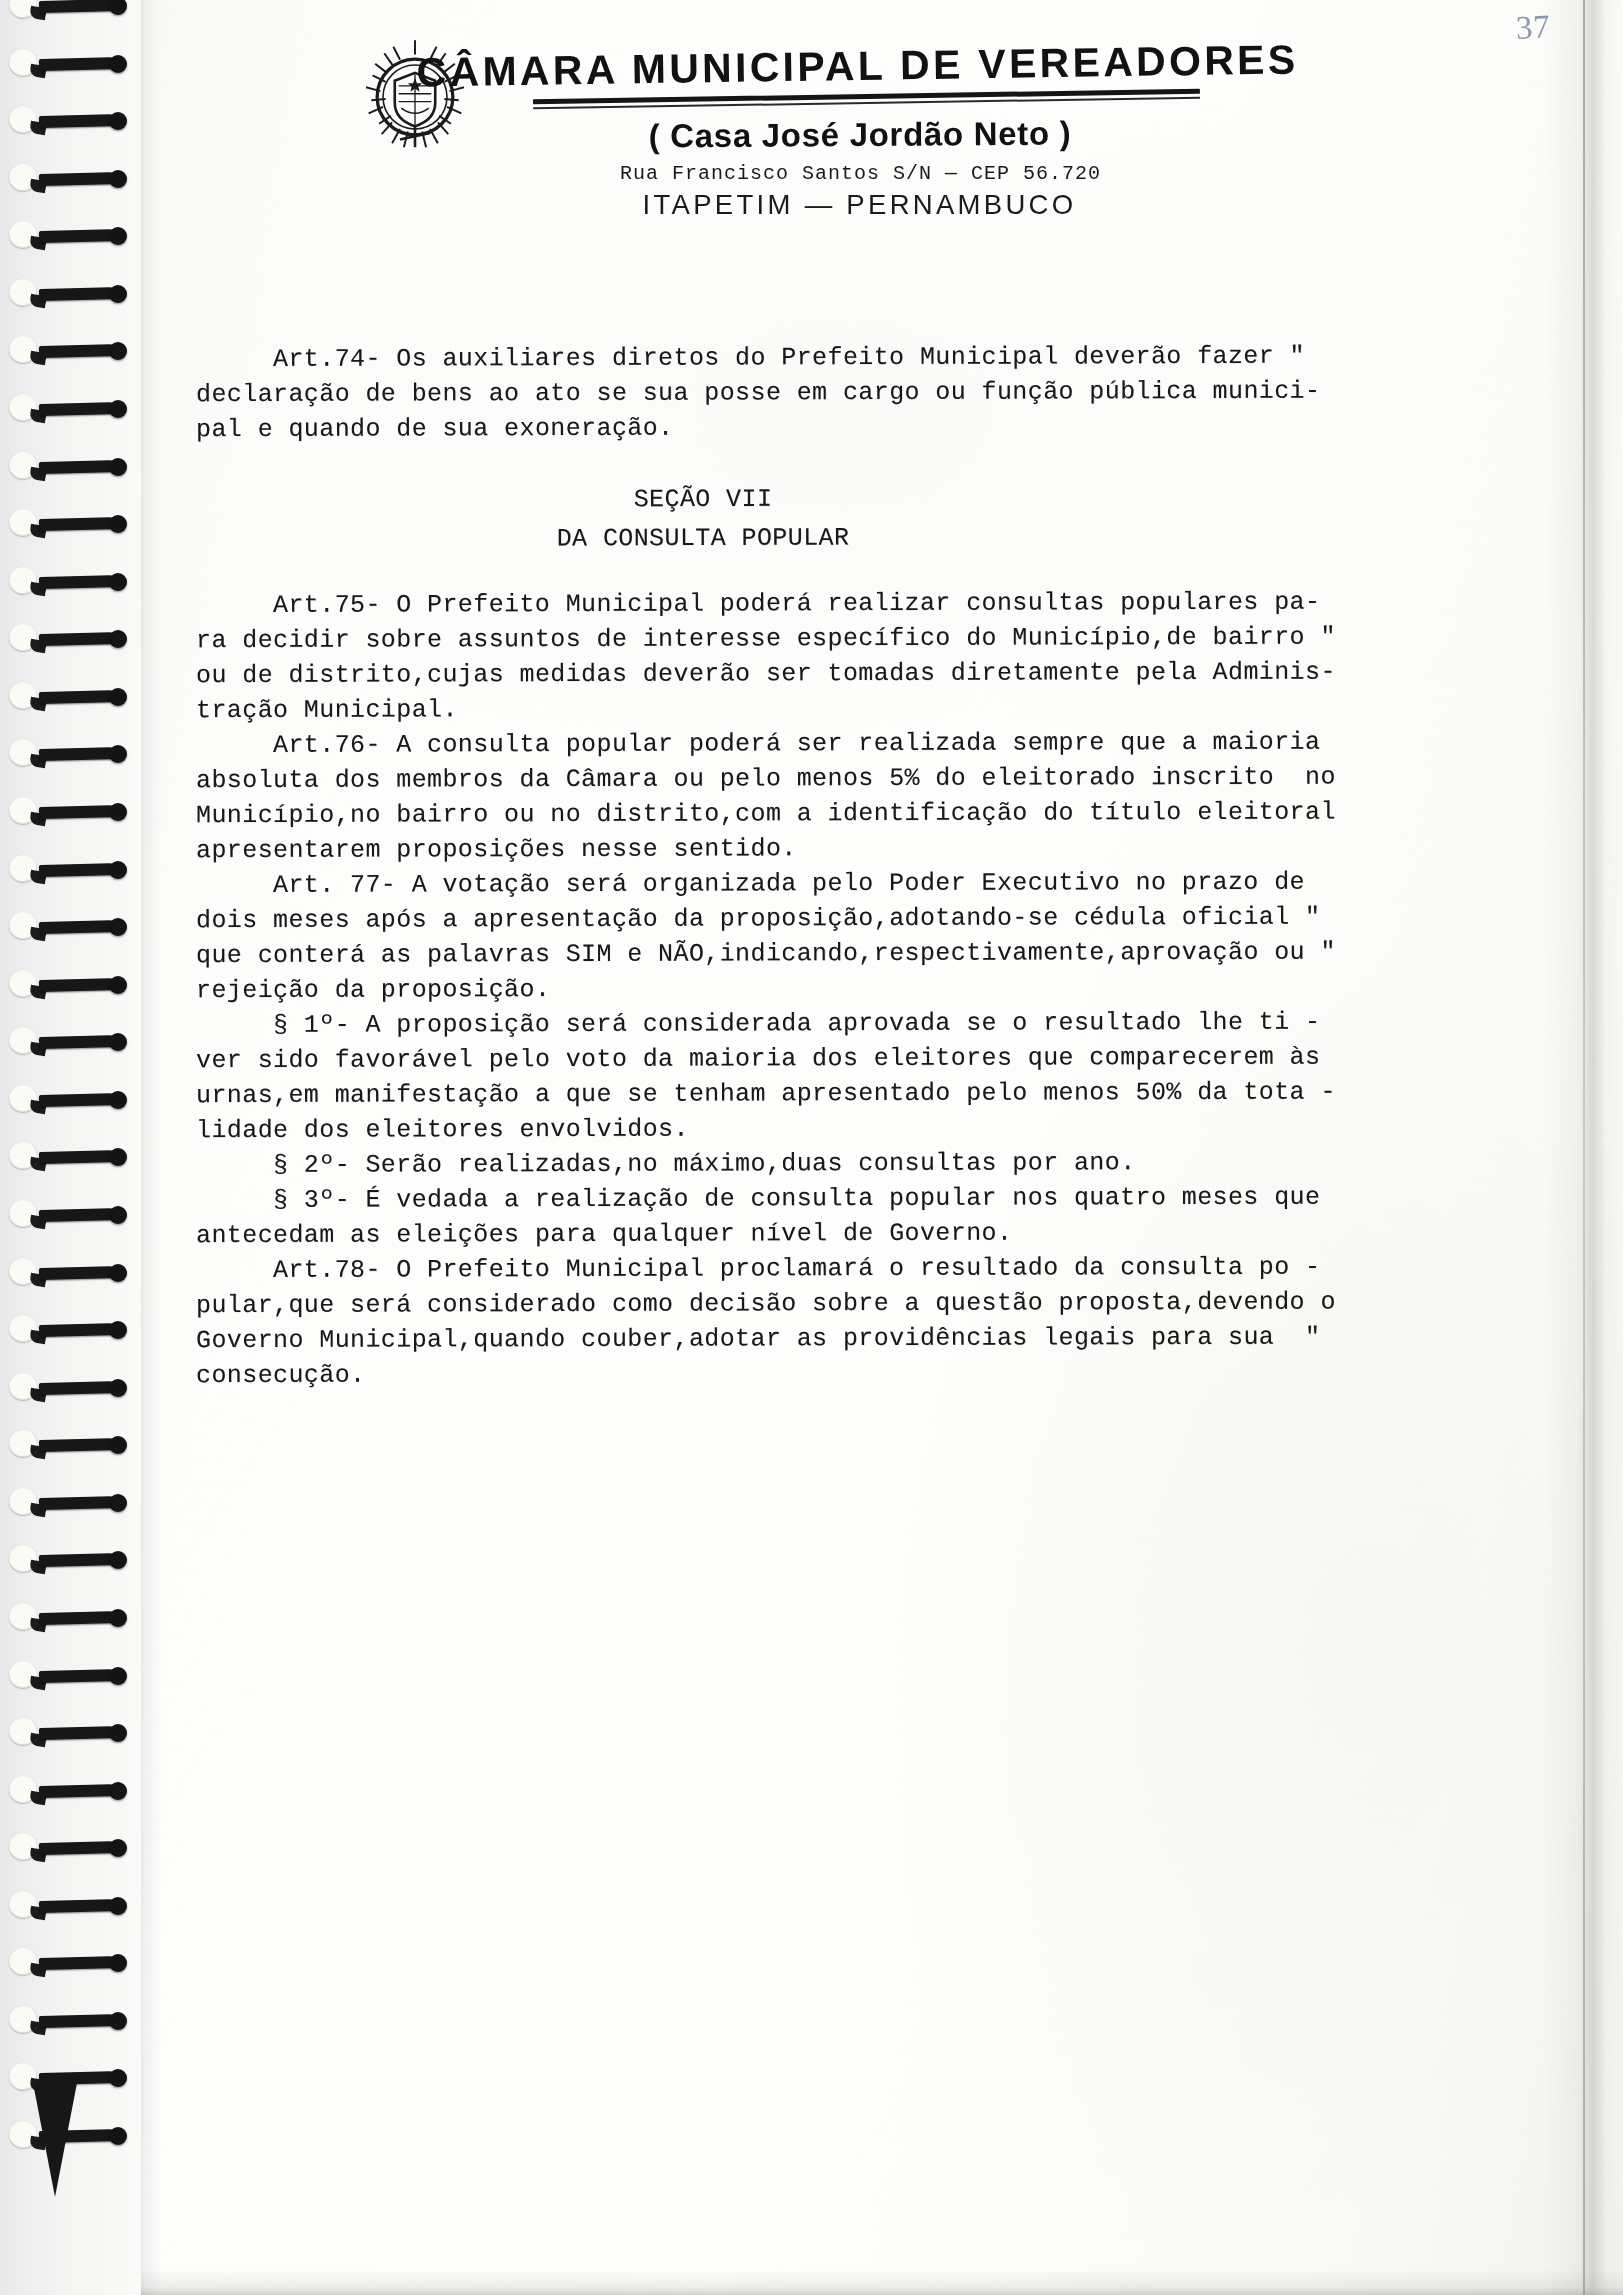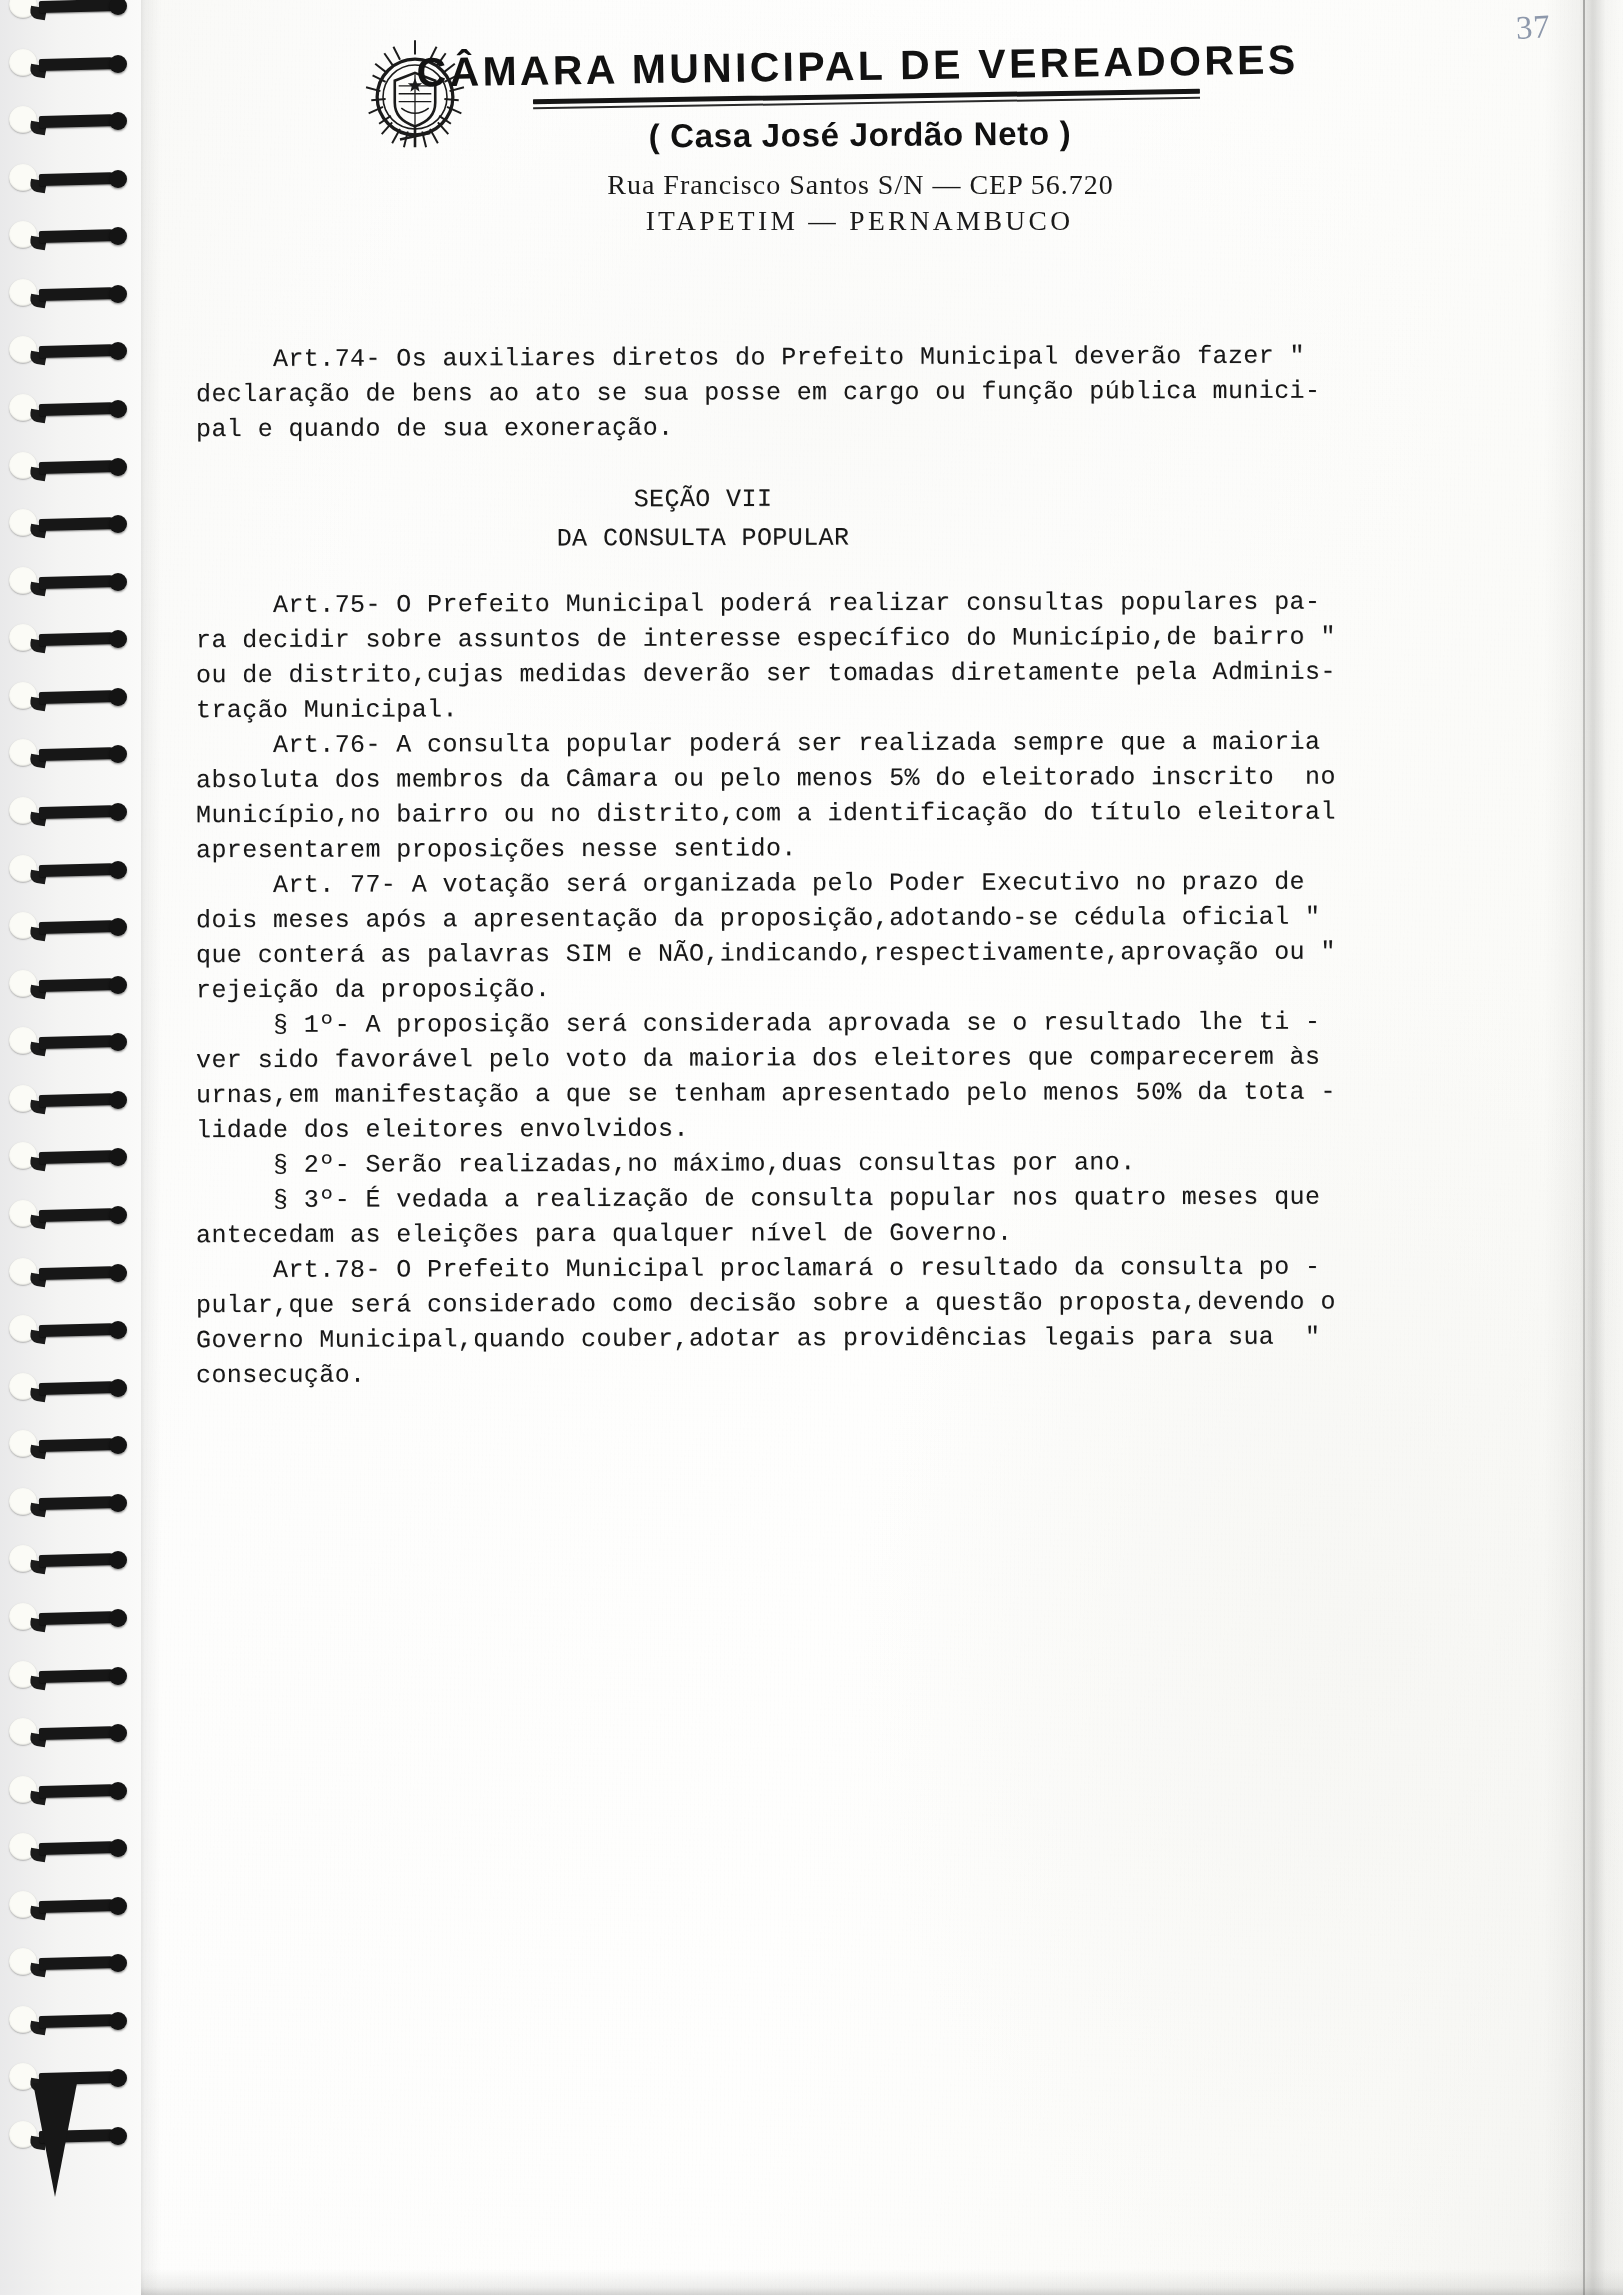--- a/index.html
+++ b/index.html
@@ -195,29 +195,29 @@
     font-family: "Liberation Sans", "DejaVu Sans", sans-serif;
     font-weight: bold;
     font-size: 33px;
     color: #111;
     margin-top: 11.8px;
     margin-left: 97px;
     letter-spacing: 0.7px;
     transform: rotate(-0.4deg);
   }
   .lh-addr {
-    font-family: Liberation Serif, serif;
-    font-size: 28px;
+    font-family: Liberation Mono, monospace;
+    font-size: 20px;
     color: #1a1a1a;
-    margin-top: 15px;
+    margin-top: 8px;
     margin-left: 98px;
     letter-spacing: 1px;
   }
   .lh-city {
-    font-family: Liberation Serif, serif;
+    font-family: Liberation Sans, sans-serif;
     font-size: 27.5px;
     color: #1a1a1a;
     margin-top: 3.9px;
     margin-left: 96px;
     letter-spacing: 3.3px;
   }
 
   
   .body-text {
     position: absolute;

